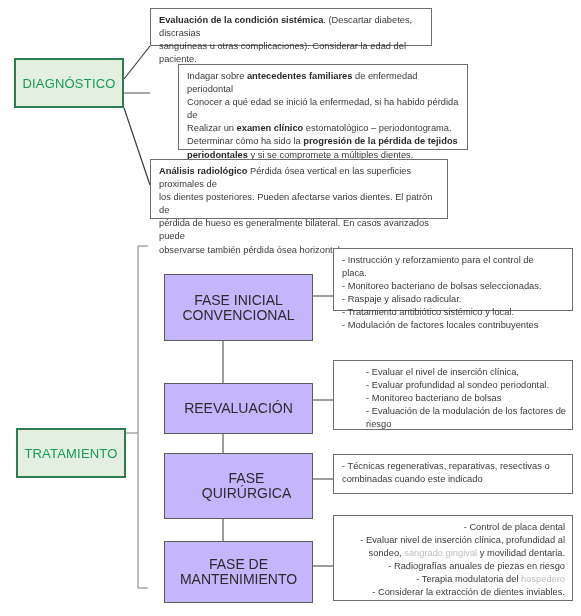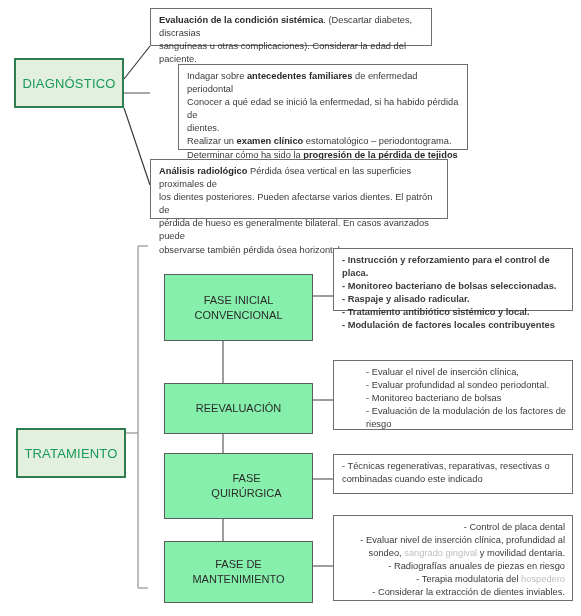--- a/index.html
+++ b/index.html
@@ -56,28 +56,28 @@
     line-height: 13.1px;
     color: #3a3a3a;
   }
   .detail-box p { margin: 0; }
   .detail-box b { font-weight: bold; color: #2b2b2b; }
   .faded { color: #bdbdbd; }
 
   
   .phase-box {
     position: absolute;
-    background: #86efac;
+    background: #c4b5fd;
     border: 1.4px solid #5c5c5c;
     box-sizing: border-box;
     display: flex;
     align-items: center;
     justify-content: center;
     text-align: center;
-    font-size: 11px;
+    font-size: 14px;
     line-height: 15px;
     color: #2b2b2b;
   }
   .phase-box .phase-label { white-space: pre-line; }
 
   .bullets { }
   .bullets .row { white-space: nowrap; }
 </style>
 </head>
 <body>
@@ -112,42 +112,41 @@
   <div class="detail-box" style="left:150px; top:8px; width:282px; height:38px;">
     <p>
       <b>Evaluación de la condición sistémica</b><span>. (Descartar diabetes, discrasias</span>
     </p>
     <p>sanguíneas u otras complicaciones).  Considerar la edad del paciente.</p>
   </div>
 
   <div class="detail-box" style="left:150px; top:64px; width:290px; height:86px;margin-left:28px;">
     <p><span>Indagar sobre </span><b>antecedentes familiares</b><span> de enfermedad periodontal</span></p>
     <p>Conocer  a qué edad se inició la enfermedad, si ha habido pérdida  de</p>
-    <p>dientes.</p>
     <p><span>Realizar un </span><b>examen clínico</b><span> estomatológico – periodontograma.</span></p>
     <p><span>Determinar cómo ha sido la </span><b>progresión de la pérdida de tejidos</b></p>
     <p><b>periodontales</b><span> y si se compromete a múltiples dientes.</span></p>
   </div>
 
   <div class="detail-box" style="left:150px; top:159px; width:298px; height:60px;">
     <p><b>Análisis radiológico</b><span> Pérdida ósea vertical en las superficies proximales de</span></p>
     <p>los dientes posteriores. Pueden afectarse varios dientes. El patrón de</p>
     <p>pérdida de hueso es generalmente bilateral. En casos avanzados puede</p>
     <p>observarse también pérdida ósea horizontal</p>
   </div>
 
   <div class="root-box" style="left:16px; top:428px; width:110px; height:50px;">
     <span class="root-label">TRATAMIENTO</span>
   </div>
 
   <div class="phase-box" style="left:164px; top:274px; width:149px; height:67px;">
     <span class="phase-label">FASE INICIAL
 CONVENCIONAL</span>
   </div>
-  <div class="detail-box bullets" style="left:333px; top:248px; width:240px; height:63px;font-weight:bold;">
+  <div class="detail-box bullets" style="left:333px; top:248px; width:240px; height:63px;">
     <p class="row">- Instrucción  y reforzamiento para el control de</p>
     <p class="row">placa.</p>
     <p class="row">-  Monitoreo bacteriano de bolsas  seleccionadas.</p>
     <p class="row">-  Raspaje y alisado radicular.</p>
     <p class="row">-  Tratamiento antibiótico sistémico y local.</p>
     <p class="row">-   Modulación de factores locales contribuyentes</p>
   </div>
 
   <div class="phase-box" style="left:164px; top:383px; width:149px; height:51px;">
     <span class="phase-label">REEVALUACIÓN</span>

